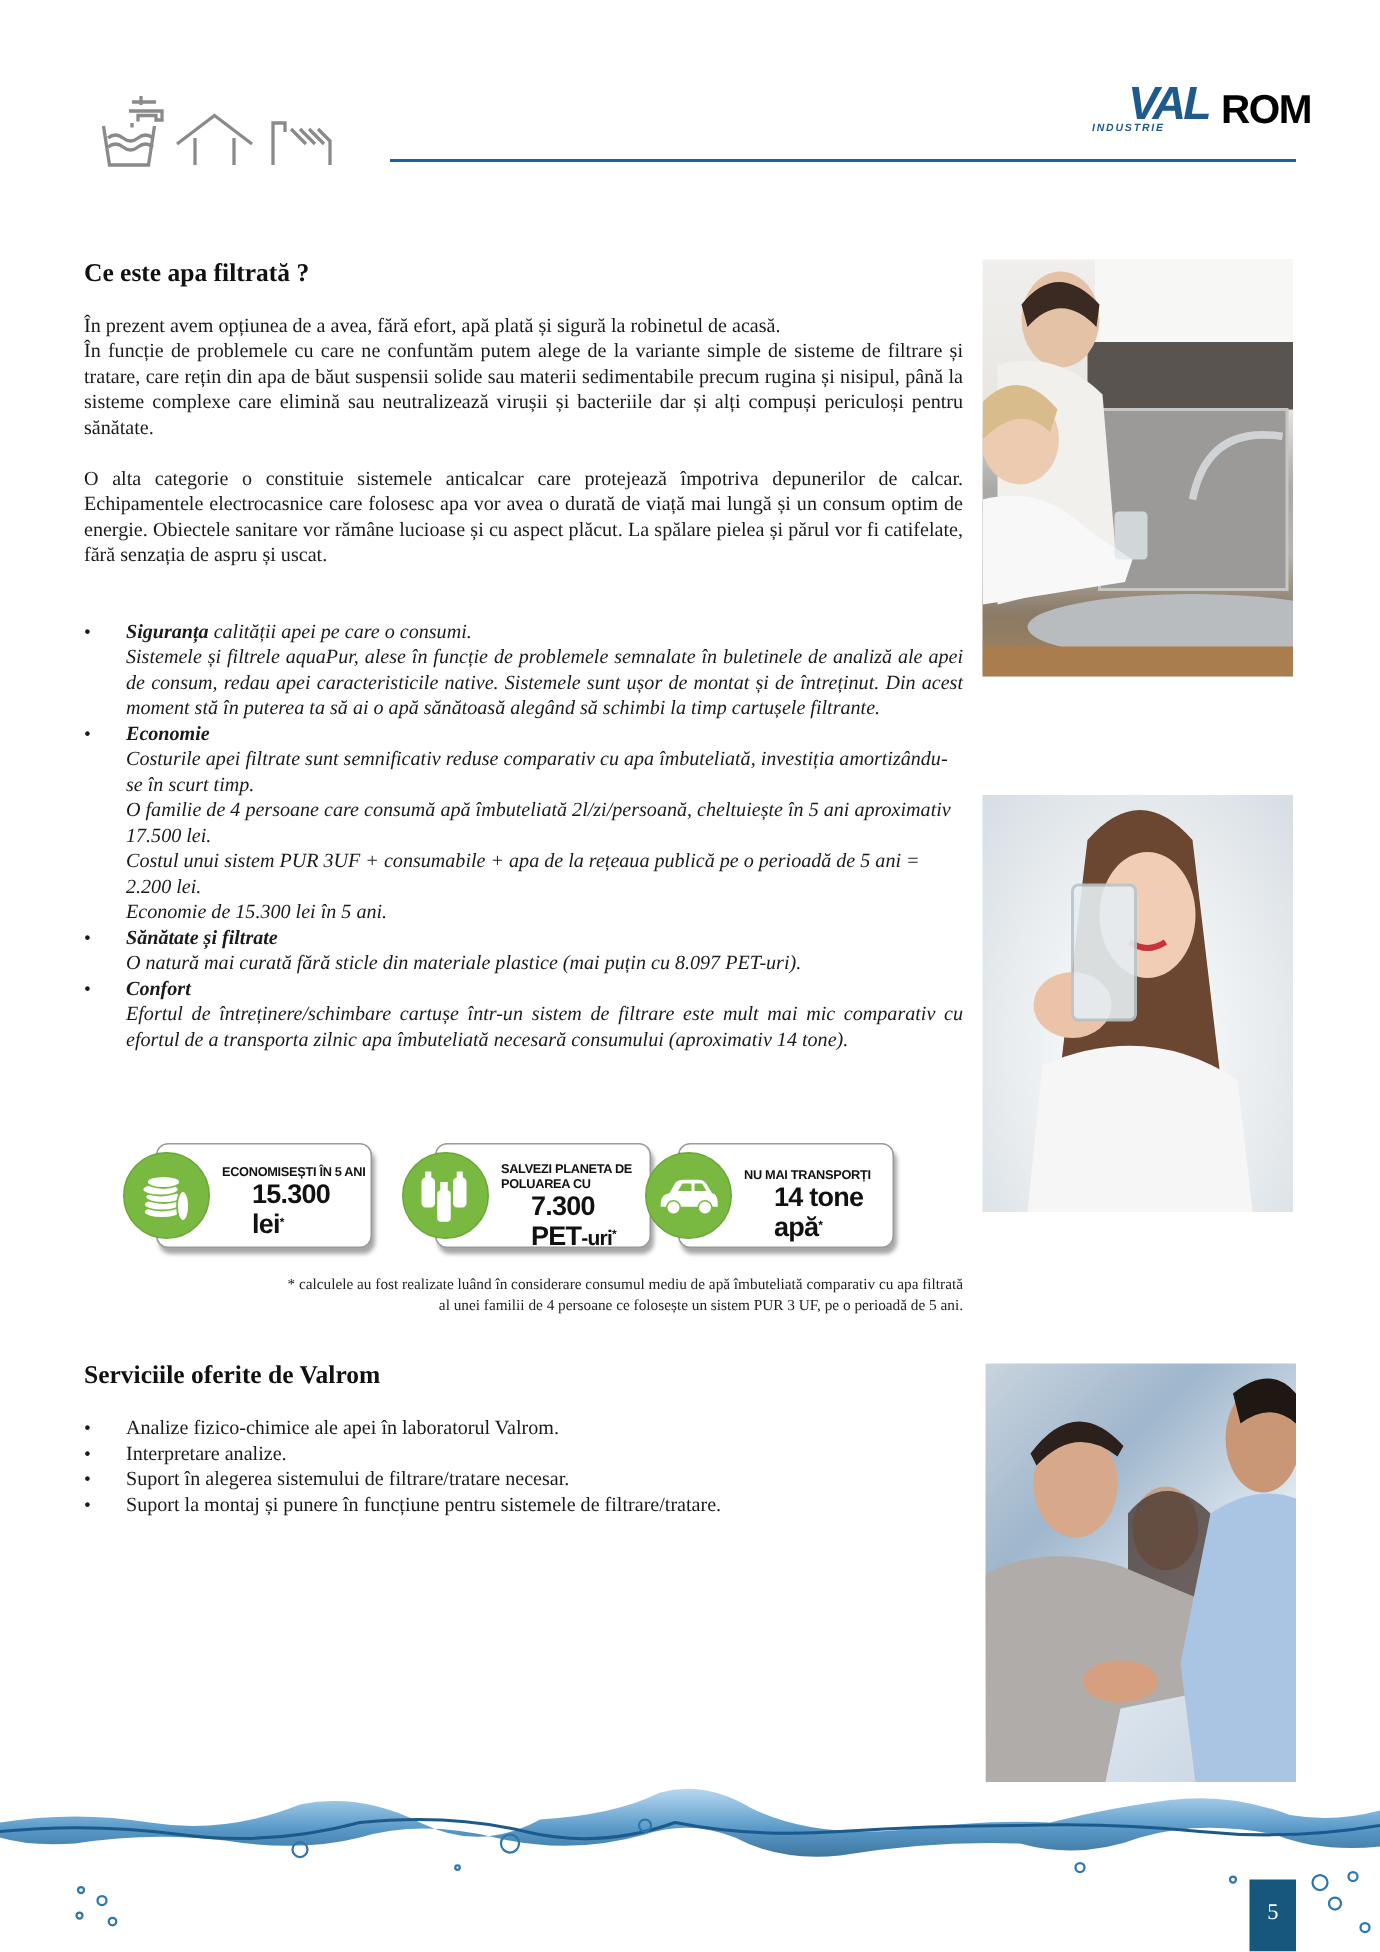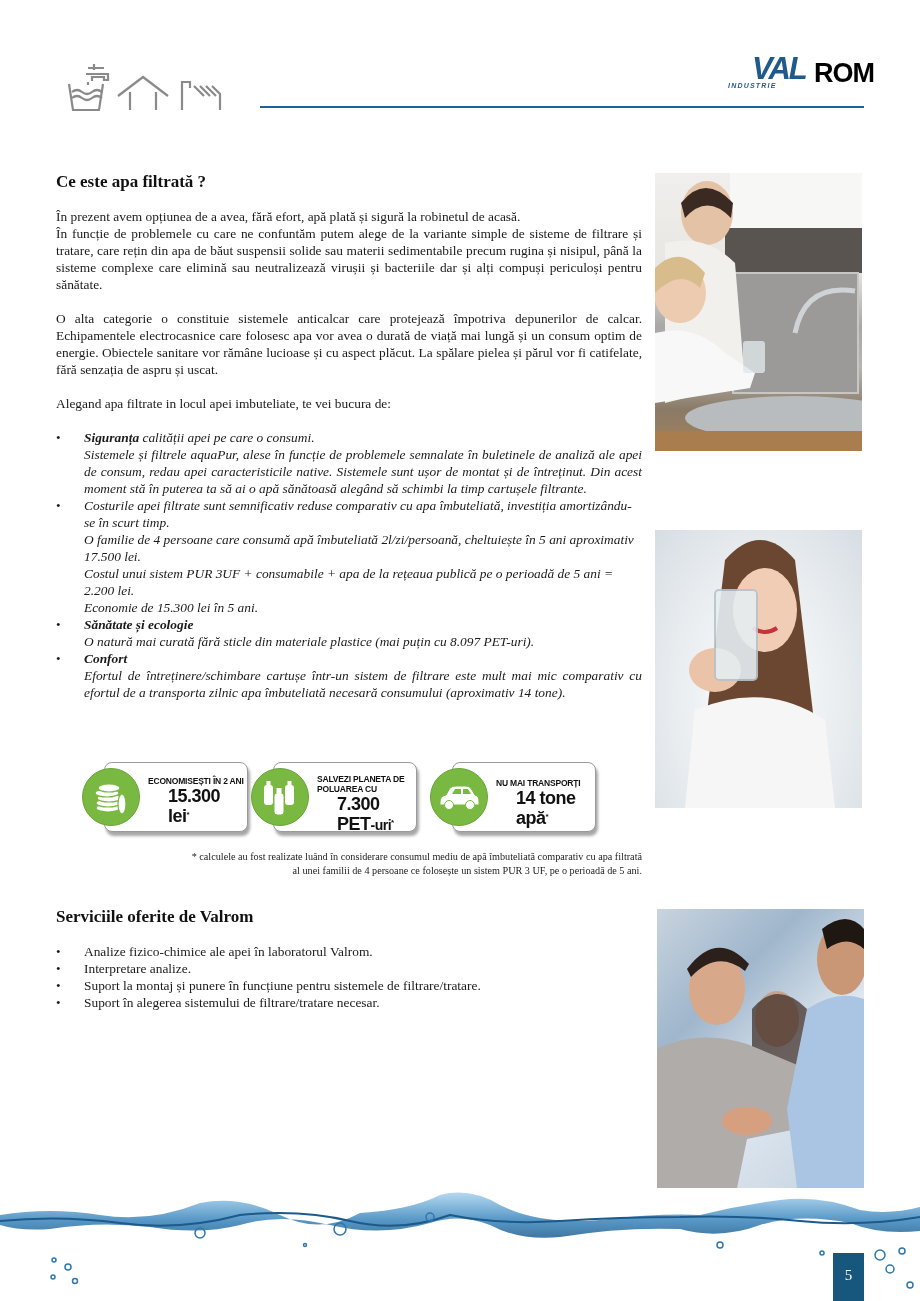--- a/index.html
+++ b/index.html
@@ -117,35 +117,35 @@
 </div>
 
 <div class="abs col" style="top:172px;">
   <h2 class="section-title">Ce este apa filtrată ?</h2>
   <div style="height:16px"></div>
   <p class="para">În prezent avem opțiunea de a avea, fără efort, apă plată și sigură la robinetul de acasă.</p>
   <p class="para">În funcție de problemele cu care ne confuntăm putem alege de la variante simple de sisteme de filtrare și tratare, care rețin din apa de băut suspensii solide sau materii sedimentabile precum rugina și nisipul, până la sisteme complexe care elimină sau neutralizează virușii și bacteriile dar și alți compuși periculoși pentru sănătate.</p>
   <div style="height:17px"></div>
   <p class="para">O alta categorie o constituie sistemele anticalcar care protejează împotriva depunerilor de calcar. Echipamentele electrocasnice care folosesc apa vor avea o durată de viață mai lungă și un consum optim de energie. Obiectele sanitare vor rămâne lucioase și cu aspect plăcut. La spălare pielea și părul vor fi catifelate, fără senzația de aspru și uscat.</p>
   <div style="height:17px"></div>
-  <p class="para">Alegand apa filtrate in locul apei imbuteliate, te vei bucura de:</p>
   <div style="height:17px"></div>
   <ul class="bullets">
     <li>
       <span class="line"><b>Siguranța</b><span> calității apei pe care o consumi.</span></span>
       <span class="line" style="text-align:justify">Sistemele și filtrele aquaPur, alese în funcție de problemele semnalate în buletinele de analiză ale apei de consum, redau apei caracteristicile native. Sistemele sunt ușor de montat și de întreținut. Din acest moment stă în puterea ta să ai o apă sănătoasă alegând să schimbi la timp cartușele filtrante.</span>
     </li>
     <li>
+      <span class="line"><b>Economie</b></span>
       <span class="line">Costurile apei filtrate sunt semnificativ reduse comparativ cu apa îmbuteliată, investiția amortizându-se în scurt timp.</span>
       <span class="line">O familie de 4 persoane care consumă apă îmbuteliată 2l/zi/persoană, cheltuiește în 5 ani aproximativ 17.500 lei.</span>
       <span class="line">Costul unui sistem PUR 3UF + consumabile + apa de la rețeaua publică pe o perioadă de 5 ani = 2.200 lei.</span>
       <span class="line">Economie de 15.300 lei în 5 ani.</span>
     </li>
     <li>
-      <span class="line"><b>Sănătate și ecologie</b></span>
+      <span class="line"><b>Sănătate și filtrate</b></span>
       <span class="line">O natură mai curată fără sticle din materiale plastice (mai puțin cu 8.097 PET-uri).</span>
     </li>
     <li>
       <span class="line"><b>Confort</b></span>
       <span class="line" style="text-align:justify">Efortul de întreținere/schimbare cartușe într-un sistem de filtrare este mult mai mic comparativ cu efortul de a transporta zilnic apa îmbuteliată necesară consumului (aproximativ 14 tone).</span>
     </li>
   </ul>
 </div>
 
 <div class="abs badge" style="left:82px; top:758px;">
@@ -154,26 +154,26 @@
     <svg width="40" height="40" viewBox="0 0 40 40" fill="#fff" stroke="#79b942" stroke-width="1.2">
       <ellipse cx="17" cy="31" rx="12" ry="4"></ellipse>
         <ellipse cx="17" cy="26" rx="12" ry="4"></ellipse>
       <ellipse cx="18" cy="21" rx="12" ry="4"></ellipse>
         <ellipse cx="16" cy="16" rx="12" ry="4"></ellipse>
       <ellipse cx="18" cy="11" rx="11" ry="4"></ellipse>
         <ellipse cx="31" cy="27" rx="4" ry="10"></ellipse>
     </svg>
   </div>
   <div class="txt">
-    <span class="small">ECONOMISEȘTI ÎN 2 ANI</span>
+    <span class="small">ECONOMISEȘTI ÎN 5 ANI</span>
     <span class="big"><span>15.300 lei</span><sup>*</sup></span>
   </div>
 </div>
 
-<div class="abs badge" style="left:251px; top:758px;">
+<div class="abs badge" style="left:268px; top:758px;">
   <div class="card"></div>
   <div class="circle">
     <svg width="40" height="40" viewBox="0 0 40 40" fill="#fff">
       <rect x="4" y="8" width="9" height="20" rx="3"></rect>
         <rect x="6.5" y="4" width="4" height="5"></rect>
       <rect x="25" y="8" width="9" height="20" rx="3"></rect>
         <rect x="27.5" y="4" width="4" height="5"></rect>
       <rect x="14" y="16" width="10" height="22" rx="3" stroke="#79b942" stroke-width="1"></rect>
         <rect x="16.5" y="11" width="5" height="6"></rect>
     </svg>
@@ -204,22 +204,22 @@
   <div>* calculele au fost realizate luând în considerare consumul mediu de apă îmbuteliată comparativ cu apa filtrată</div>
   <div>al unei familii de 4 persoane ce folosește un sistem PUR 3 UF, pe o perioadă de 5 ani.</div>
 </div>
 
 <div class="abs col" style="top:907px;">
   <h2 class="section-title">Serviciile oferite de Valrom</h2>
   <div style="height:16px"></div>
   <ul class="bullets">
     <li>Analize fizico-chimice ale apei în laboratorul Valrom.</li>
     <li>Interpretare analize.</li>
+    <li>Suport în alegerea sistemului de filtrare/tratare necesar.</li>
     <li>Suport la montaj și punere în funcțiune pentru sistemele de filtrare/tratare.</li>
-    <li>Suport în alegerea sistemului de filtrare/tratare necesar.</li>
   </ul>
 </div>
 
 <div class="abs photo photo-kitchen">
   <svg width="207" height="278" viewBox="0 0 207 278">
     <rect x="75" y="0" width="132" height="55" fill="#f7f7f5"></rect>
     <rect x="70" y="55" width="137" height="45" fill="#5a5450"></rect>
     <g fill="#9c9a98" stroke="#c8c6c2" stroke-width="2">
         <rect x="78" y="100" width="125" height="120"></rect>
       </g>

